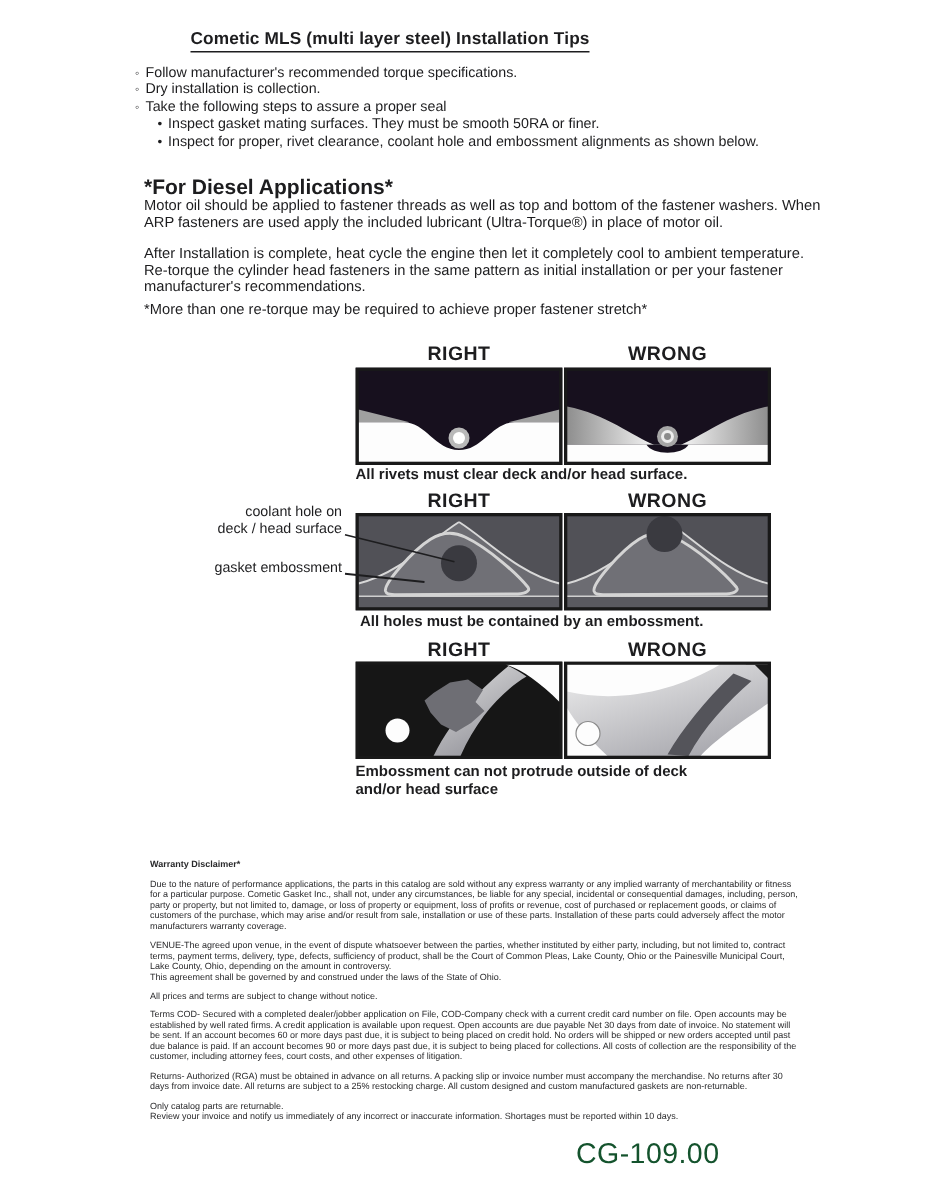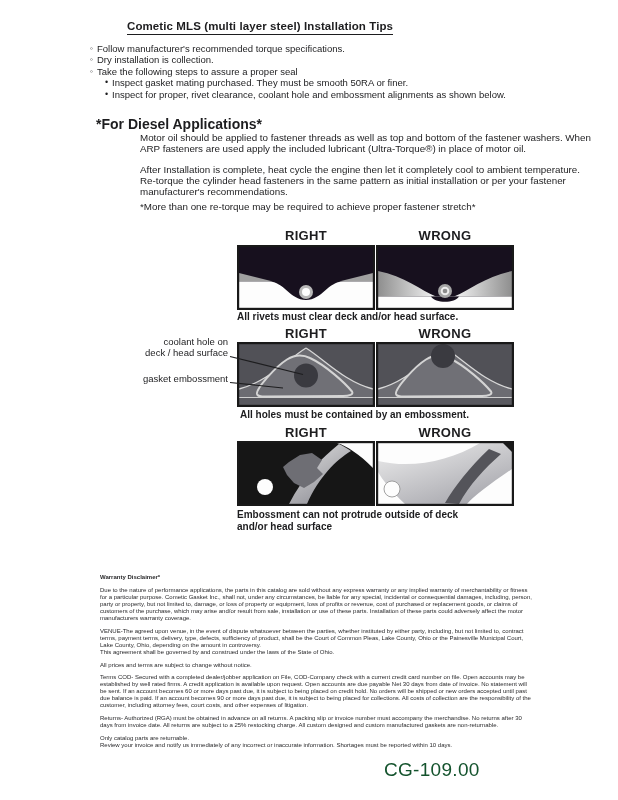--- a/index.html
+++ b/index.html
@@ -13,21 +13,21 @@
   .title {
     left:96px; top:20px; font-size:11.5px; font-weight:bold;
     border-bottom:1.5px solid var(--ink,#1d1d1f); padding-bottom:2px; letter-spacing:.1px;margin-left:31px;
   }
   .bullets { left:90px; top:43px; width:460px; font-size:9.5px; line-height:11.4px; }
   .b-row { display:flex; }
   .b-mark { width:7px; font-size:8px; line-height:11.4px; flex:0 0 auto; }
   .b-sub { margin-left:15px; }
   .b-mark2 { width:7px; font-size:9px; line-height:11.4px; flex:0 0 auto; }
   .diesel-h { left:96px; top:116px; font-size:14px; font-weight:bold; }
-  .para { left:96px; width:452px; font-size:9.8px; line-height:11.2px;margin-left:44px; }
+  .para { left:96px; width:452px; font-size:9.8px; line-height:11.2px; }
   .p1 { top:132px; }
   .p2 { top:164px; }
   .note { top:201px; }
   .dlabel { font-size:13px; font-weight:bold; text-align:center; width:138px; letter-spacing:.3px; }
   .dbox { width:138px; height:65px; display:block; }
   .caption { font-size:10px; font-weight:bold; white-space:pre-line; line-height:11.5px; }
   .callout { font-size:9.5px; line-height:11px; text-align:right; white-space:pre-line; }
   .legal { left:100px; top:574px; width:432px; font-size:6px; line-height:6.9px; color:#2a2a2c; }
   .legal h4 { font-size:6px; font-weight:bold; margin-bottom:6.5px; }
   .legal p { margin-bottom:6px; white-space:pre-line; }
@@ -49,21 +49,21 @@
     <div class="b-row">
         <span class="b-mark">◦</span>
         <span>Dry installation is collection.</span>
       </div>
     <div class="b-row">
         <span class="b-mark">◦</span>
         <span>Take the following steps to assure a proper seal</span>
       </div>
     <div class="b-row b-sub">
         <span class="b-mark2">•</span>
-        <span>Inspect gasket mating purchased.  They must be smooth 50RA or finer.</span>
+        <span>Inspect gasket mating surfaces.  They must be smooth 50RA or finer.</span>
       </div>
     <div class="b-row b-sub">
         <span class="b-mark2">•</span>
         <span>Inspect for proper, rivet clearance, coolant hole and embossment alignments as shown below.</span>
       </div>
   </div>
 
   <div class="abs diesel-h">*For Diesel Applications*</div>
   <div class="abs para p1">Motor oil should be applied to fastener threads as well as top and bottom of the fastener washers. When ARP fasteners are used apply the included lubricant (Ultra-Torque®) in place of motor oil.</div>
   <div class="abs para p2">After Installation is complete, heat cycle the engine then let it completely cool to ambient temperature. Re-torque the cylinder head fasteners in the same pattern as initial installation or per your fastener manufacturer's recommendations.</div>

